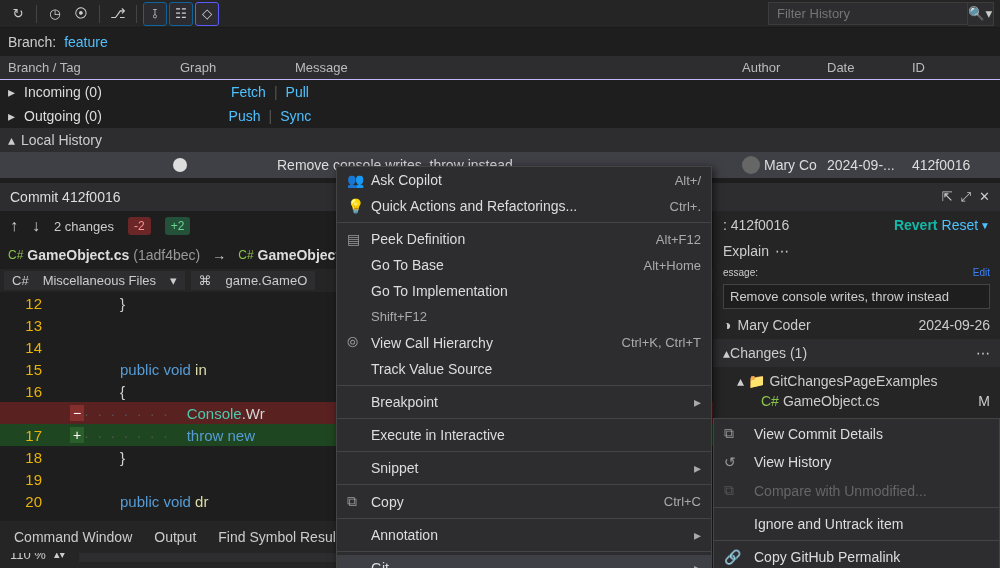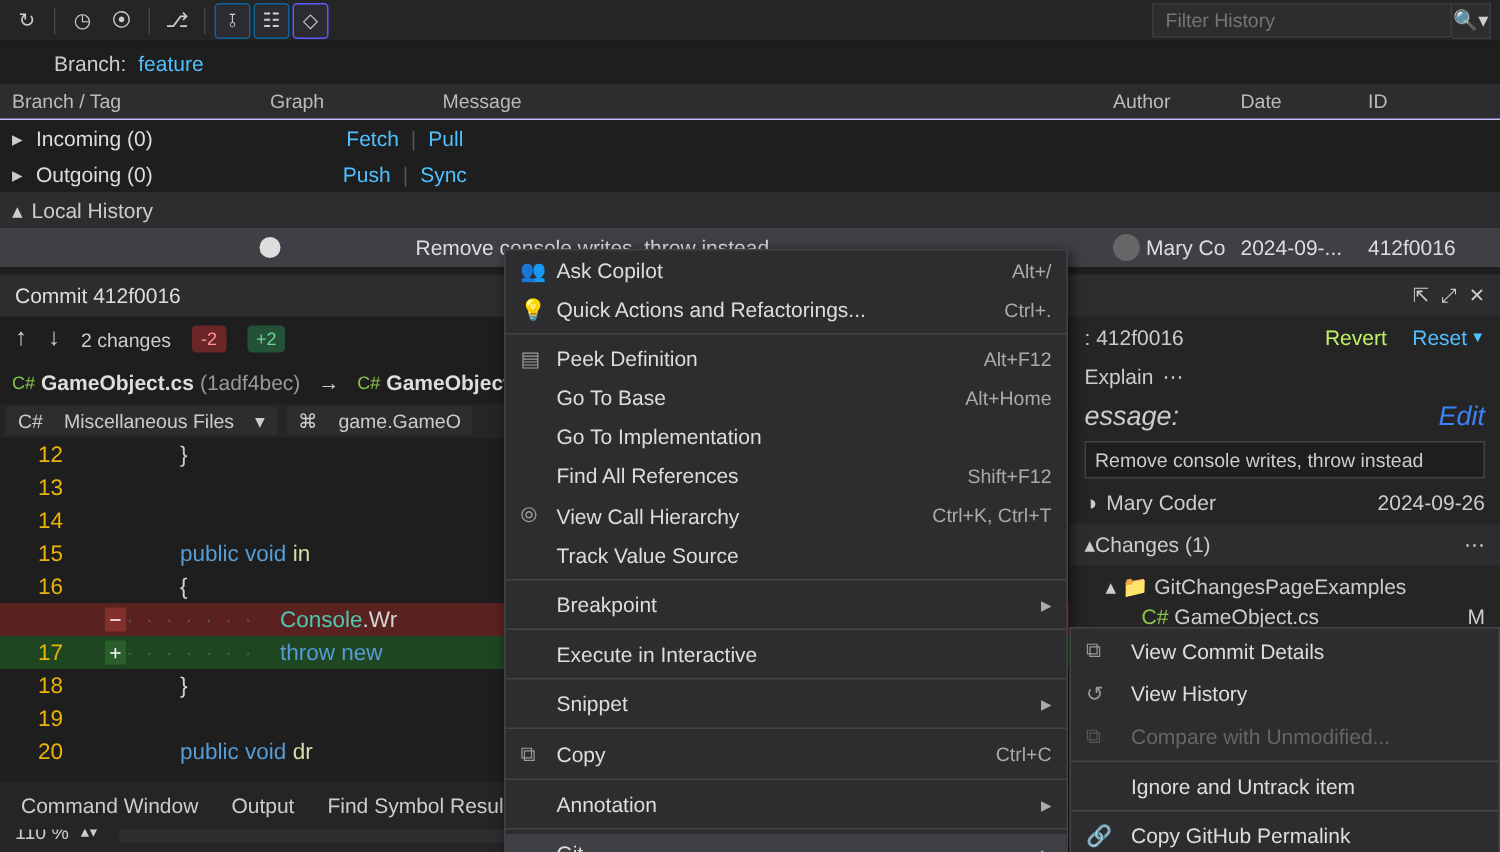--- a/index.html
+++ b/index.html
@@ -6,21 +6,21 @@
 body { background: #1e1e1e; color: #ccc; font-size: 13px; width: 1000px; height: 568px; overflow: hidden; position: relative; }
 .toolbar { display: flex; align-items: center; height: 28px; background: #252526; border-bottom: 1px solid #1a1a1a; padding: 0 6px; }
 .toolbar-left { display: flex; gap: 2px; align-items: center; }
 .toolbar-btn { width: 24px; height: 24px; display: flex; align-items: center; justify-content: center; background: transparent; border: none; color: #ccc; cursor: pointer; border-radius: 3px; }
 .toolbar-btn.highlighted { border: 1px solid #0e639c; background: #2c2c30; }
 .toolbar-btn.highlighted2 { border: 1px solid #5a5aff; background: #2c2c30; }
 .divider { width: 1px; height: 18px; background: #444; margin: 0 4px; }
 .toolbar-right { margin-left: auto; display: flex; align-items: center; }
 .filter-input { background: #2d2d30; border: 1px solid #3c3c3c; color: #999; padding: 3px 8px; width: 200px; font-size: 13px; }
 .search-btn { width: 26px; height: 24px; background: #2d2d30; border: 1px solid #3c3c3c; border-left: none; color: #ccc; display: flex; align-items: center; justify-content: center; }
-.branch-row { padding: 6px 8px; font-size: 14px; margin-left: 28px; }
+.branch-row { padding: 6px 8px; font-size: 14px; }
 .branch-row .label { color: #ccc; }
 .branch-row .value { color: #4fc1ff; margin-left: 4px; }
 .header-row { display: flex; background: #2d2d30; padding: 4px 8px; color: #bbb; font-size: 13px; border-bottom: 1px solid #c4b5fd; }
 .header-row .col-branch { width: 172px; }
 .header-row .col-graph { width: 115px; }
 .header-row .col-msg { flex: 1; }
 .header-row .col-author { width: 85px; }
 .header-row .col-date { width: 85px; }
 .header-row .col-id { width: 80px; }
 .tree-row { padding: 4px 8px; display: flex; align-items: center; gap: 6px; background: #1e1e1e; font-size: 14px;}
@@ -77,25 +77,25 @@
 .context-menu .item .icon { width: 24px; color: #999; }
 .context-menu .item .label { flex: 1; }
 .context-menu .item .shortcut { color: #aaa; font-size: 13px; }
 .context-menu .item .arrow { color: #aaa; }
 .context-menu .item.highlighted { background: #3f3f46; }
 .context-menu .sep { height: 1px; background: #444; margin: 3px 0; }
 .right-panel { position: absolute; right: 0; top: 183px; width: 287px; height: 370px; background: #252526; z-index: 50; }
 .right-panel .rp-header { padding: 6px 10px; display: flex; align-items: center; font-size: 13px; background: #2d2d30; }
 .right-panel .rp-header .icons { margin-left: auto; display: flex; gap: 8px; color: #ccc; }
 .right-panel .rp-commit-row { padding: 6px 10px; display: flex; align-items: center; font-size: 14px;}
-.right-panel .rp-commit-row .revert { color: #bef264; margin-left: auto; margin-right: 17px; }
+.right-panel .rp-commit-row .revert { color: #14b8a6; margin-left: auto; margin-right: 4px; font-weight: bold; }
 .right-panel .rp-commit-row .reset { color: #4fc1ff; }
 .right-panel .rp-commit-row .reset-arrow { color: #4fc1ff; font-size: 10px; margin-left: 2px;}
 .right-panel .explain-row { padding: 4px 10px; display: flex; align-items: center; justify-content: flex-start; gap: 6px; color: #ccc; font-size: 14px;}
-.right-panel .msg-label-row { padding: 4px 10px; display: flex; align-items: center; font-size: 18px; font-style: italic;}
+.right-panel .msg-label-row { padding: 4px 10px; display: flex; align-items: center; font-size: 10px;}
 .right-panel .msg-label-row .edit { margin-left: auto; color: #3b82f6; }
 .right-panel .msg-box { margin: 2px 10px; padding: 4px 6px; background: #1e1e1e; border: 1px solid #444; color: #ccc; font-size: 13px;}
 .right-panel .author-row { padding: 6px 10px; display: flex; align-items: center; gap: 6px; font-size: 14px;}
 .right-panel .author-row .date { margin-left: auto; }
 .right-panel .changes-header { padding: 6px 10px; display: flex; align-items: center; background: #2d2d30; font-size: 14px;}
 .right-panel .changes-header .dots { margin-left: auto; }
 .right-panel .file-tree { padding: 4px 10px; font-size: 14px;}
 .right-panel .file-tree .folder { display: flex; align-items: center; gap: 4px; padding: 2px 0; padding-left: 14px;}
 .right-panel .file-tree .file { display: flex; align-items: center; gap: 4px; padding: 2px 0; padding-left: 38px; }
 .right-panel .file-tree .file .status { margin-left: auto; color: #ccc; }
@@ -292,21 +292,20 @@
       <span class="icon"></span>
       <span class="label">Go To Base</span>
       <span class="shortcut">Alt+Home</span>
     </div>
   <div class="item">
       <span class="icon"></span>
       <span class="label">Go To Implementation</span>
     </div>
   <div class="item">
       <span class="icon"></span>
-      <span class="label">Find All References</span>
       <span class="shortcut">Shift+F12</span>
     </div>
   <div class="item">
       <span class="icon">⦾</span>
       <span class="label">View Call Hierarchy</span>
       <span class="shortcut">Ctrl+K, Ctrl+T</span>
     </div>
   <div class="item">
       <span class="icon"></span>
       <span class="label">Track Value Source</span>

